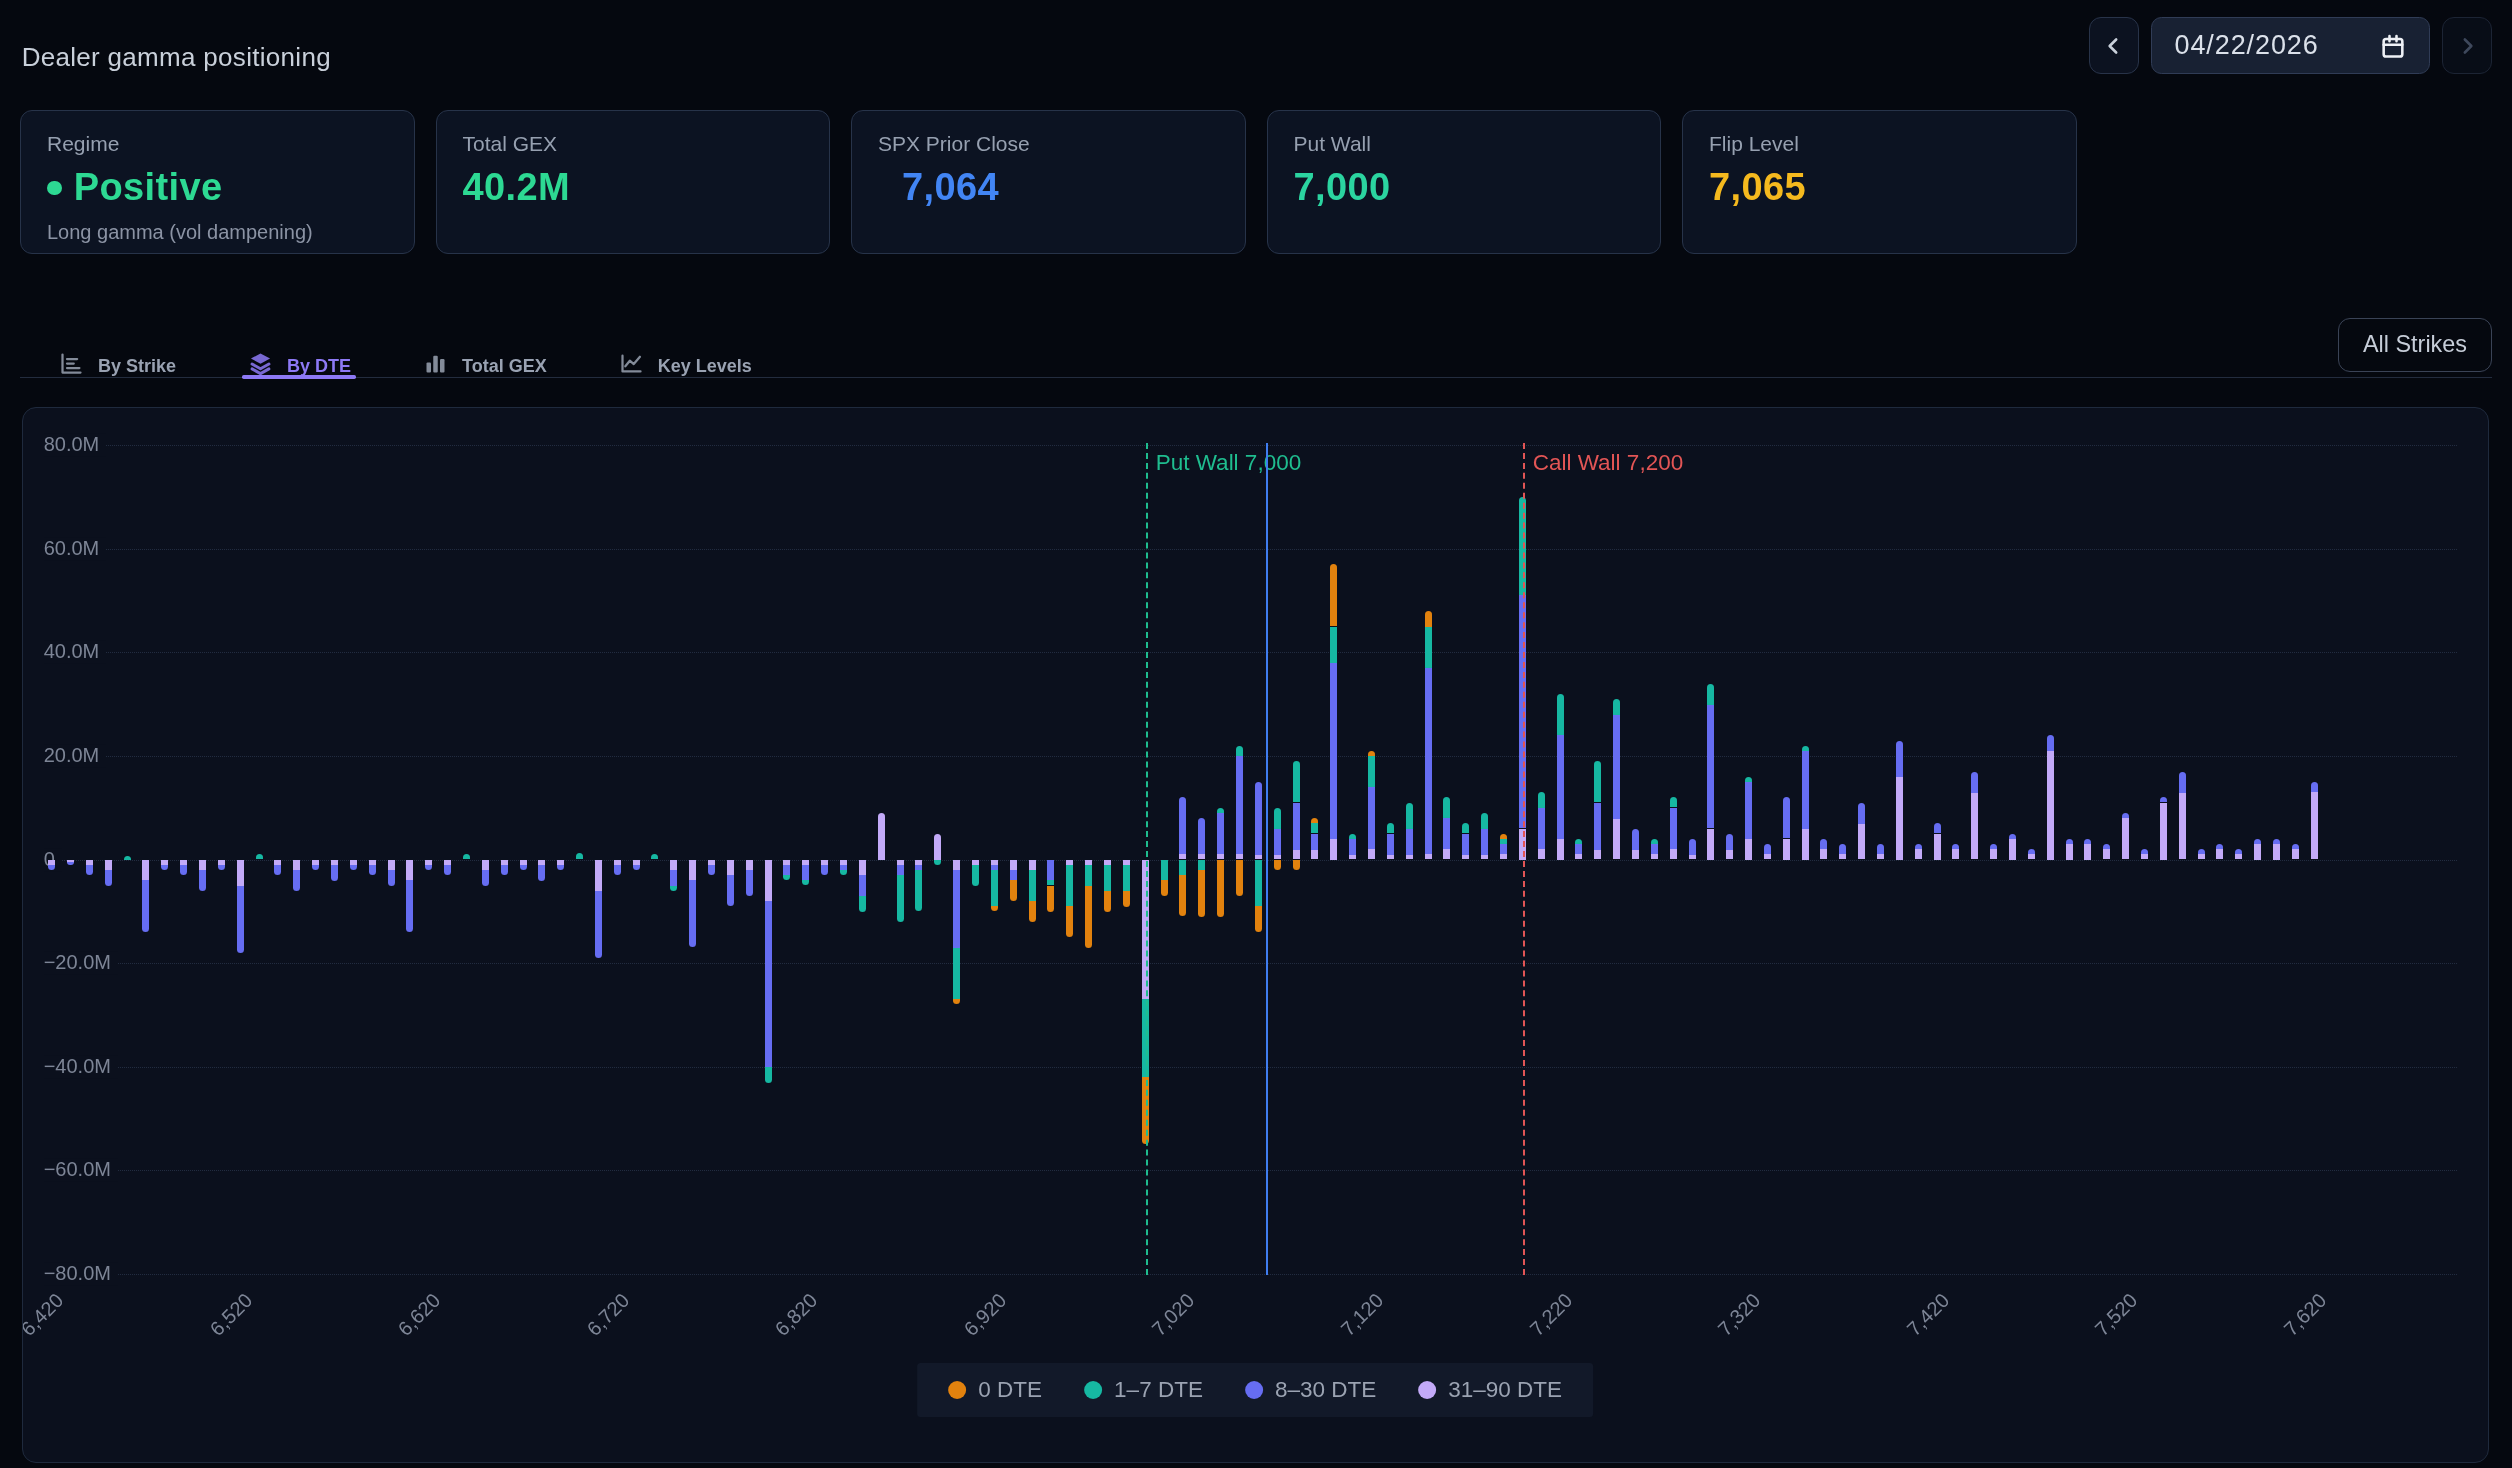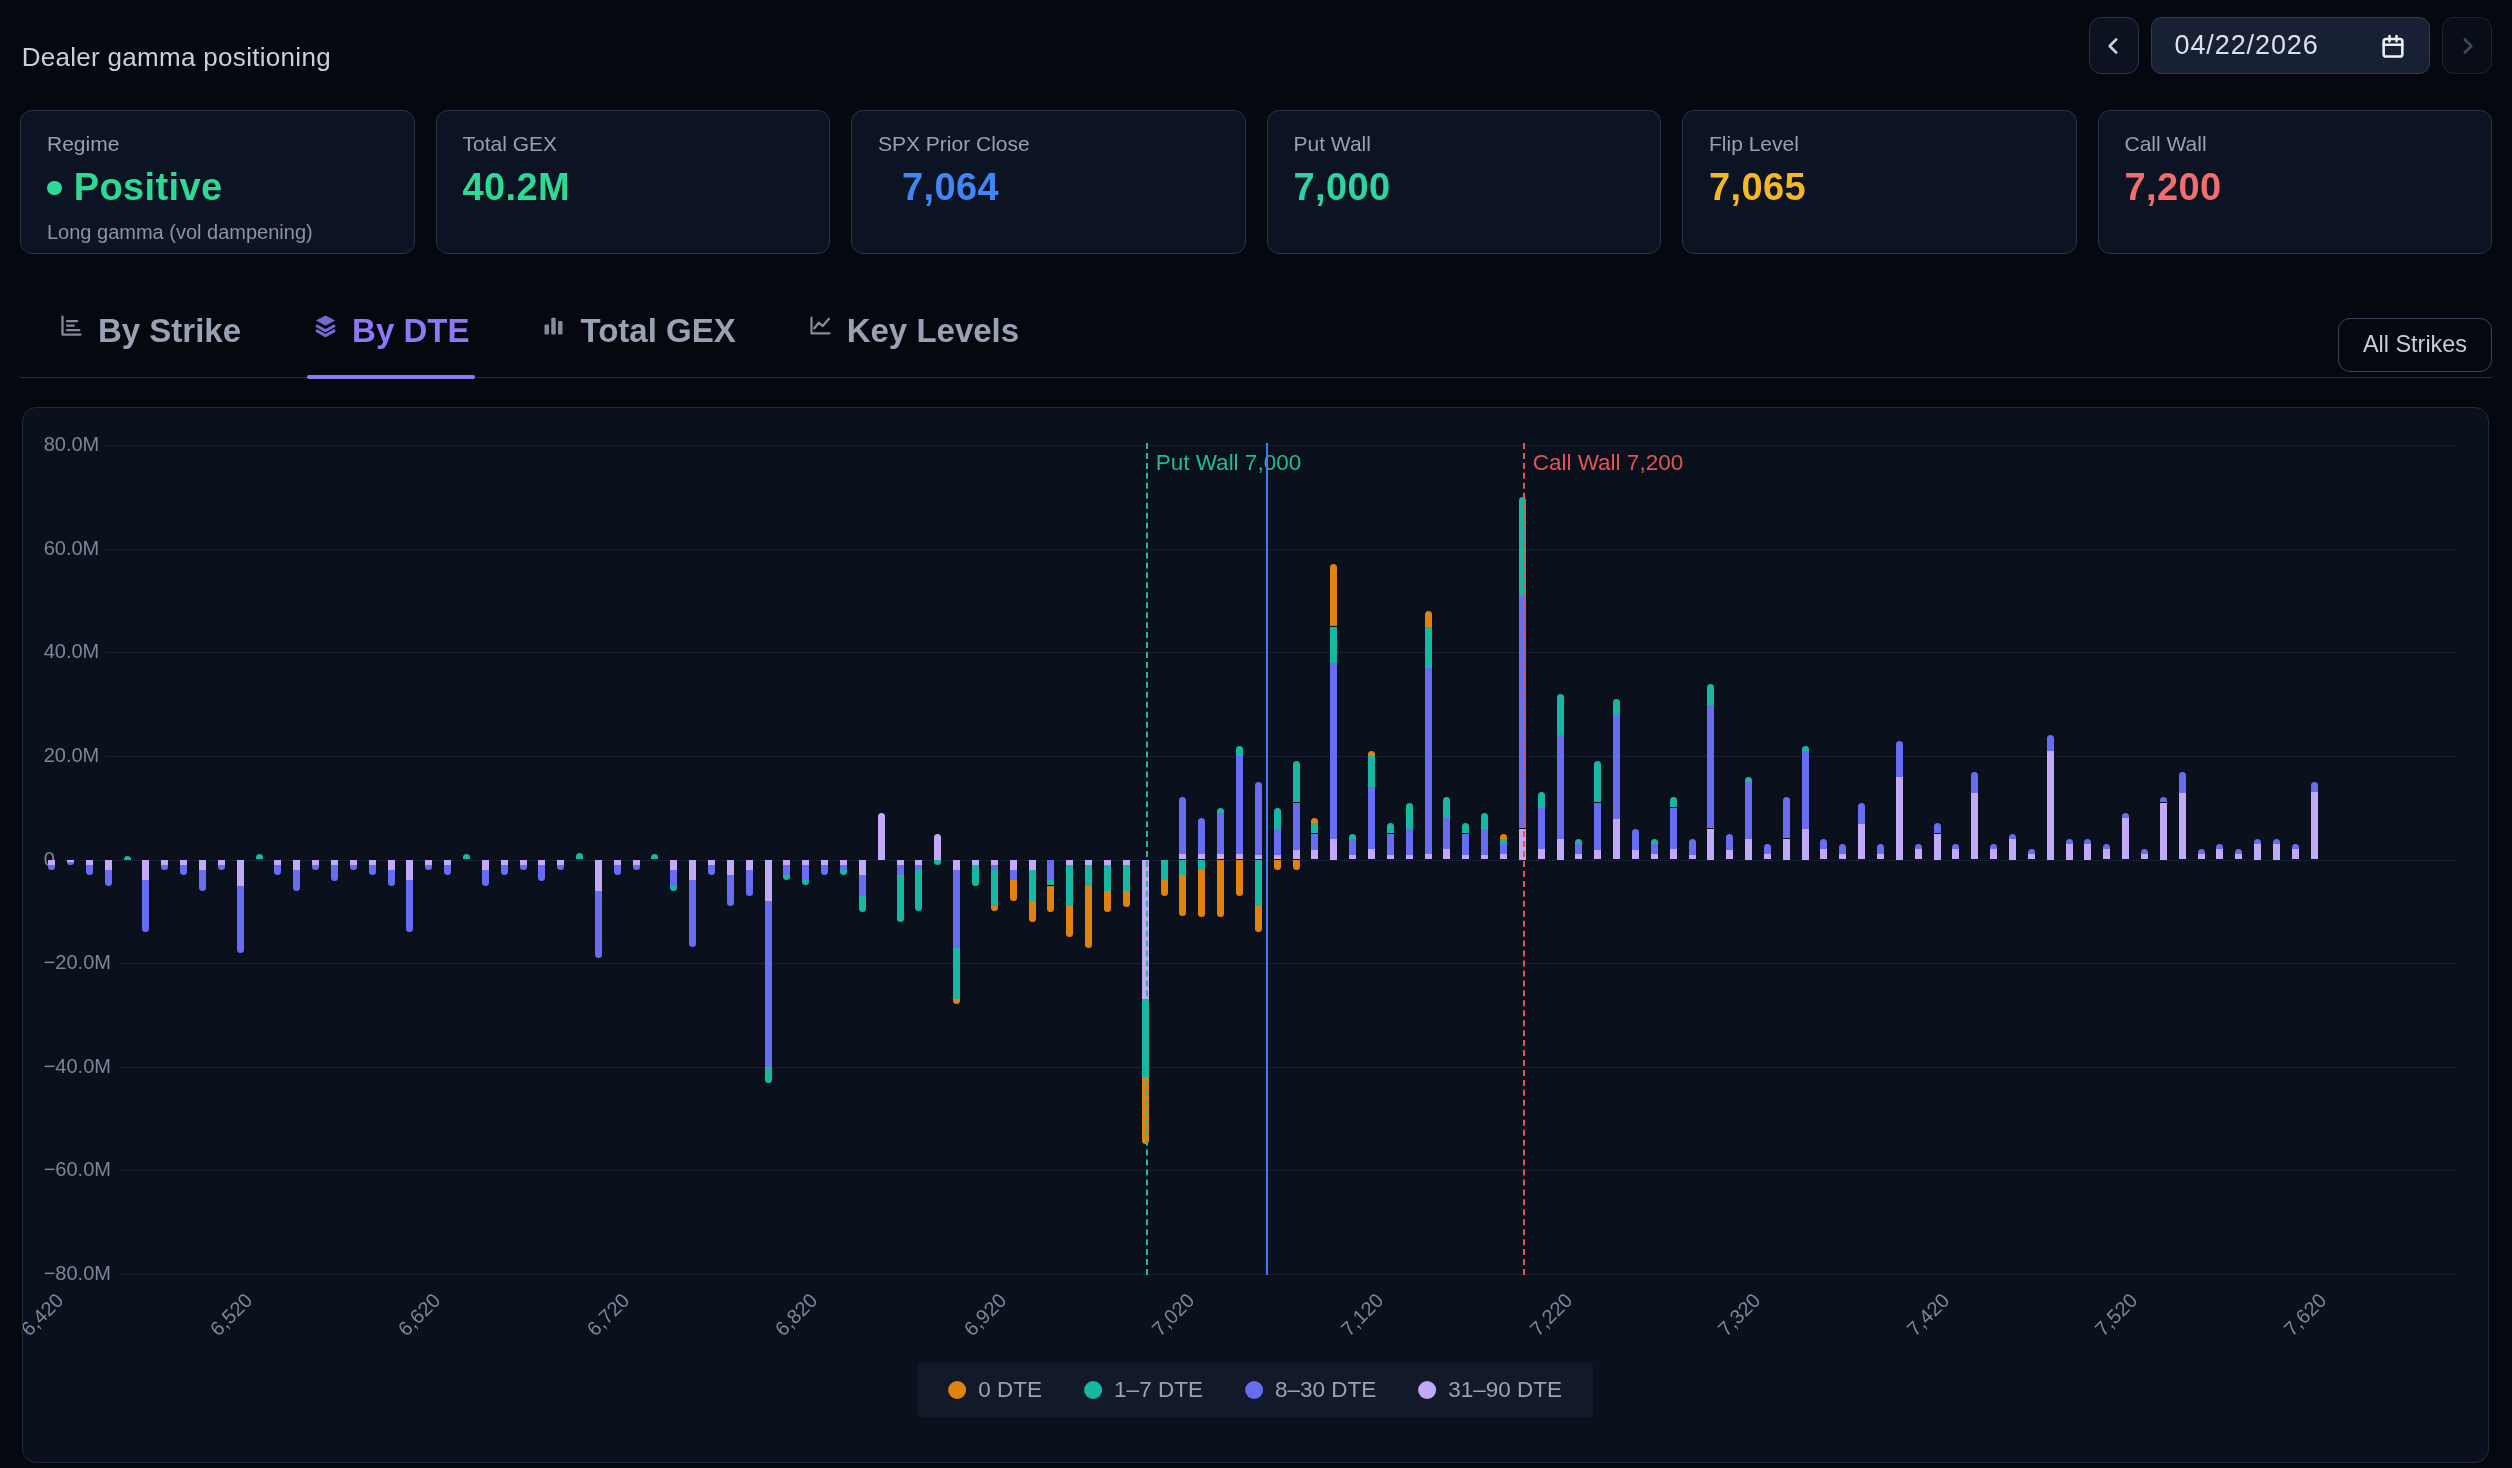--- a/index.html
+++ b/index.html
@@ -31,21 +31,21 @@
   .card { background:#0c1322; border:0.9px solid #273349; border-radius:12px; padding:21px 26px; overflow:hidden; }
   .card .label { font-size:21px; color:#96a0b0; margin-bottom:10.4px; }
   .card .value { font-size:38px; font-weight:700; display:flex; align-items:center; gap:12px; letter-spacing:0.4px; }
   .card .dot { width:14.7px; height:14.7px; border-radius:50%; flex:0 0 auto; }
   .card .sub { font-size:20px; color:#8b93a4; margin-top:12px; }
 
   
   .tabs-row { position:absolute; left:20px; top:312px; width:2472px; height:66px;
     display:flex; align-items:center; border-bottom:1.7px solid #232c3e; }
   .tabs { display:flex; gap:71px; padding-left:38px; height:100%; }
-  .tab { display:flex; align-items:flex-start; gap:13px; font-size:33px; font-weight:600; color:#99a2b2;
+  .tab { display:flex; align-items:flex-end; gap:13px; font-size:18px; font-weight:600; color:#99a2b2;
     position:relative; cursor:pointer; height:100%; }
   .tab svg { width:27px; height:27px; opacity:.85; }
   .tab.active::after { content:""; position:absolute; left:-5.2px; right:-5.2px; bottom:-1.7px; height:3.5px; border-radius:1.7px; }
   .filter-btn { margin-left:auto; height:54px; padding:0 24px; border-radius:12px; border:0.9px solid #3a4356;
     background:transparent; color:#c6cdd8; font-size:23.4px; font-family:inherit; display:flex; align-items:center; cursor:pointer; }
 
   
   .panel { position:absolute; left:21.7px; top:407px; width:2467px; height:1056px;
     background:#0b101d; border:0.9px solid #1f2a3d; border-radius:14px; }
   .plot { position:absolute; inset:0; overflow:hidden; border-radius:14px; }
@@ -121,26 +121,20 @@
     <div class="card">
       <div class="label">Put Wall</div>
       <div class="value" style="color: rgb(43, 212, 160);">
         <span>7,000</span>
       </div>
     </div>
     <div class="card">
       <div class="label">Flip Level</div>
       <div class="value" style="color: rgb(245, 185, 30);">
         <span>7,065</span>
-      </div>
-    </div>
-    <div class="card">
-      <div class="label">Call Wall</div>
-      <div class="value" style="color: rgb(242, 109, 109);">
-        <span>7,200</span>
       </div>
     </div>
   </div>
 
 <div class="tabs-row">
   <div class="tabs">
       <div class="tab">
         <span style="display: flex;">
           <svg viewBox="0 0 24 24" fill="none" stroke="currentColor" stroke-width="2" stroke-linecap="round" stroke-linejoin="round">
             <path d="M4 4v16h16" fill="none"></path>

